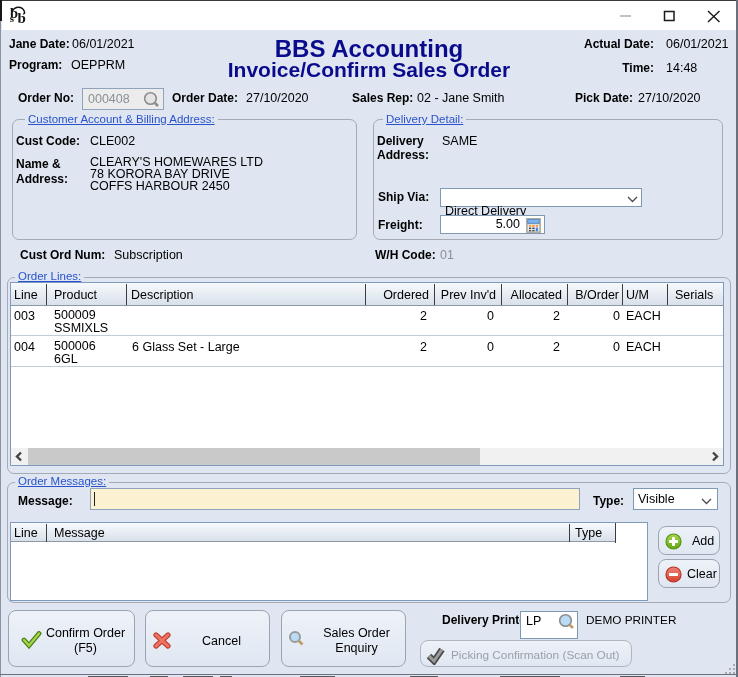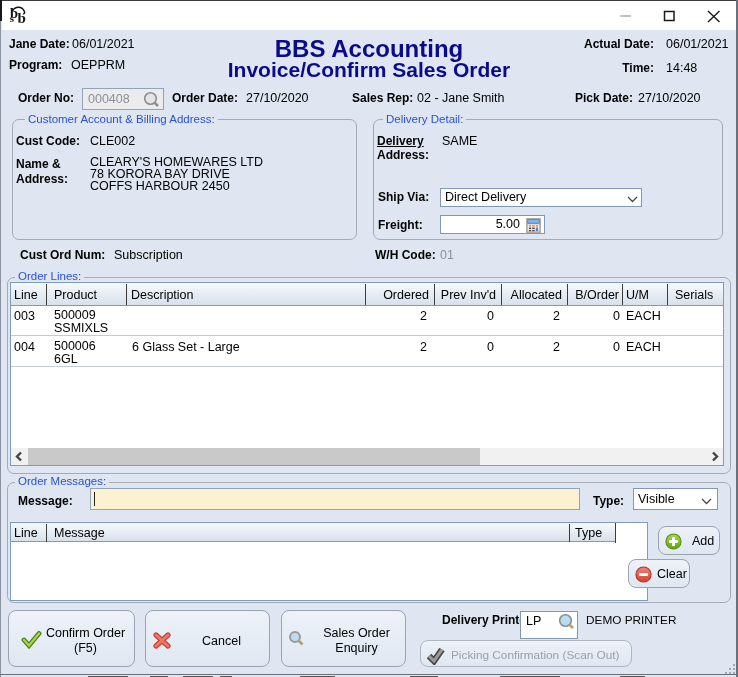--- a/index.html
+++ b/index.html
@@ -1,21 +1,21 @@
 <!DOCTYPE html>
 <html><head>
 <meta charset="utf-8">
 <style>
 * { margin:0; padding:0; box-sizing:border-box; }
 html,body { width:738px; height:677px; overflow:hidden; }
 body { font-family:"Liberation Sans", sans-serif; font-size:12.5px; color:#000; position:relative; background:#dfe6f1; }
 .abs { position:absolute; }
 .b { font-weight:bold; font-size:12px; }
 .group { position:absolute; border:1px solid #a5abb5; border-radius:7px; }
-.glabel { position:absolute; background:#dfe6f1; padding:0 3px; color:#2a52cc; white-space:nowrap; font-size:11.5px; }
+.glabel { position:absolute; background:#dfe6f1; padding:0 3px; color:#2a52cc; white-space:nowrap; font-size:11.5px;text-decoration:underline; }
 .field { position:absolute; background:#fff; border:1px solid #7f99b4; }
 .bigbtn { position:absolute; background:linear-gradient(#eef2f8,#dfe7f2); border:1px solid #9aa4b2; border-radius:8px; }
 .nav { color:#0a0a8c; font-weight:bold; text-align:center; width:738px; left:0; }
 .hcell { position:absolute; top:287px; }
 .r1 { position:absolute; top:309px; }
 .r2 { position:absolute; top:340px; }
 .num { text-align:right; }
 </style>
 </head>
 <body>
@@ -72,26 +72,26 @@
 <div class="group" style="left:12px;top:119px;width:345px;height:121px;"></div>
 <div class="abs glabel" style="left:25px;top:113px;">Customer Account &amp; Billing Address:</div>
 <div class="abs b" style="left:16px;top:134px;">Cust Code:</div>
 <div class="abs" style="left:90px;top:134px;">CLE002</div>
 <div class="abs b" style="left:16px;top:157px;">Name &amp;</div>
 <div class="abs b" style="left:16px;top:172px;">Address:</div>
 <div class="abs" style="left:90px;top:157px;line-height:11.9px;">CLEARY'S HOMEWARES LTD<br>78 KORORA BAY DRIVE<br>COFFS HARBOUR 2450</div>
 
 <div class="group" style="left:373px;top:119px;width:350px;height:121px;"></div>
 <div class="abs glabel" style="left:383px;top:113px;">Delivery Detail:</div>
-<div class="abs b" style="left:377px;top:134px;text-decoration:underline;">Delivery</div>
+<div class="abs b" style="left:377px;top:134px;">Delivery</div>
 <div class="abs b" style="left:377px;top:148px;">Address:</div>
 <div class="abs" style="left:442px;top:134px;">SAME</div>
 <div class="abs b" style="left:378px;top:190px;">Ship Via:</div>
 <div class="field" style="left:440px;top:188px;width:202px;height:19px;">
-  <span class="abs" style="left:4px;top:1px;">Direct Delivery</span>
+  <span class="abs" style="left:4px;top:15px;">Direct Delivery</span>
   <svg class="abs" style="left:186px;top:7px;" width="11" height="7">
       <path d="M1 1 L5.5 5.5 L10 1" stroke="#4a4a4a" stroke-width="1.3" fill="none"></path>
     </svg>
 </div>
 <div class="abs b" style="left:378px;top:218px;">Freight:</div>
 <div class="field" style="left:440px;top:215px;width:105px;height:19px;">
   <span class="abs num" style="left:0;top:1px;width:79px;">5.00</span>
   <svg class="abs" style="left:85px;top:2px;" width="15" height="15" viewBox="0 0 15 15">
     <rect x="0" y="0" width="15" height="15" fill="#b0aca4"></rect>
     <rect x="1.8" y="1.6" width="11.4" height="3.6" fill="#79b5ef" stroke="#4a86c8" stroke-width="0.8"></rect>
@@ -204,21 +204,21 @@
       <stop offset="0" stop-color="#a9d44e"></stop>
           <stop offset="1" stop-color="#64a613"></stop>
         </linearGradient>
       </defs>
     <circle cx="9" cy="9" r="8" fill="url(#gg)" stroke="#55930f" stroke-width="1.2"></circle>
     <rect x="4.2" y="7.4" width="9.6" height="3.2" rx="0.8" fill="#fff"></rect>
     <rect x="7.4" y="4.2" width="3.2" height="9.6" rx="0.8" fill="#fff"></rect>
   </svg>
   <span class="abs" style="left:33px;top:7px;">Add</span>
 </div>
-<div class="bigbtn" style="left:628px;top:559px;width:62px;height:29px;">
+<div class="bigbtn" style="left:658px;top:559px;width:62px;height:29px;">
   <svg class="abs" style="left:6px;top:6px;" width="17" height="17" viewBox="0 0 18 18">
     <defs>
         <linearGradient id="rg" x1="0" y1="0" x2="0" y2="1">
       <stop offset="0" stop-color="#ef8276"></stop>
           <stop offset="1" stop-color="#d8412f"></stop>
         </linearGradient>
       </defs>
     <circle cx="9" cy="9" r="8" fill="url(#rg)" stroke="#b23425" stroke-width="1.2"></circle>
     <rect x="4.2" y="7.4" width="9.6" height="3.2" rx="0.8" fill="#fff"></rect>
   </svg>

